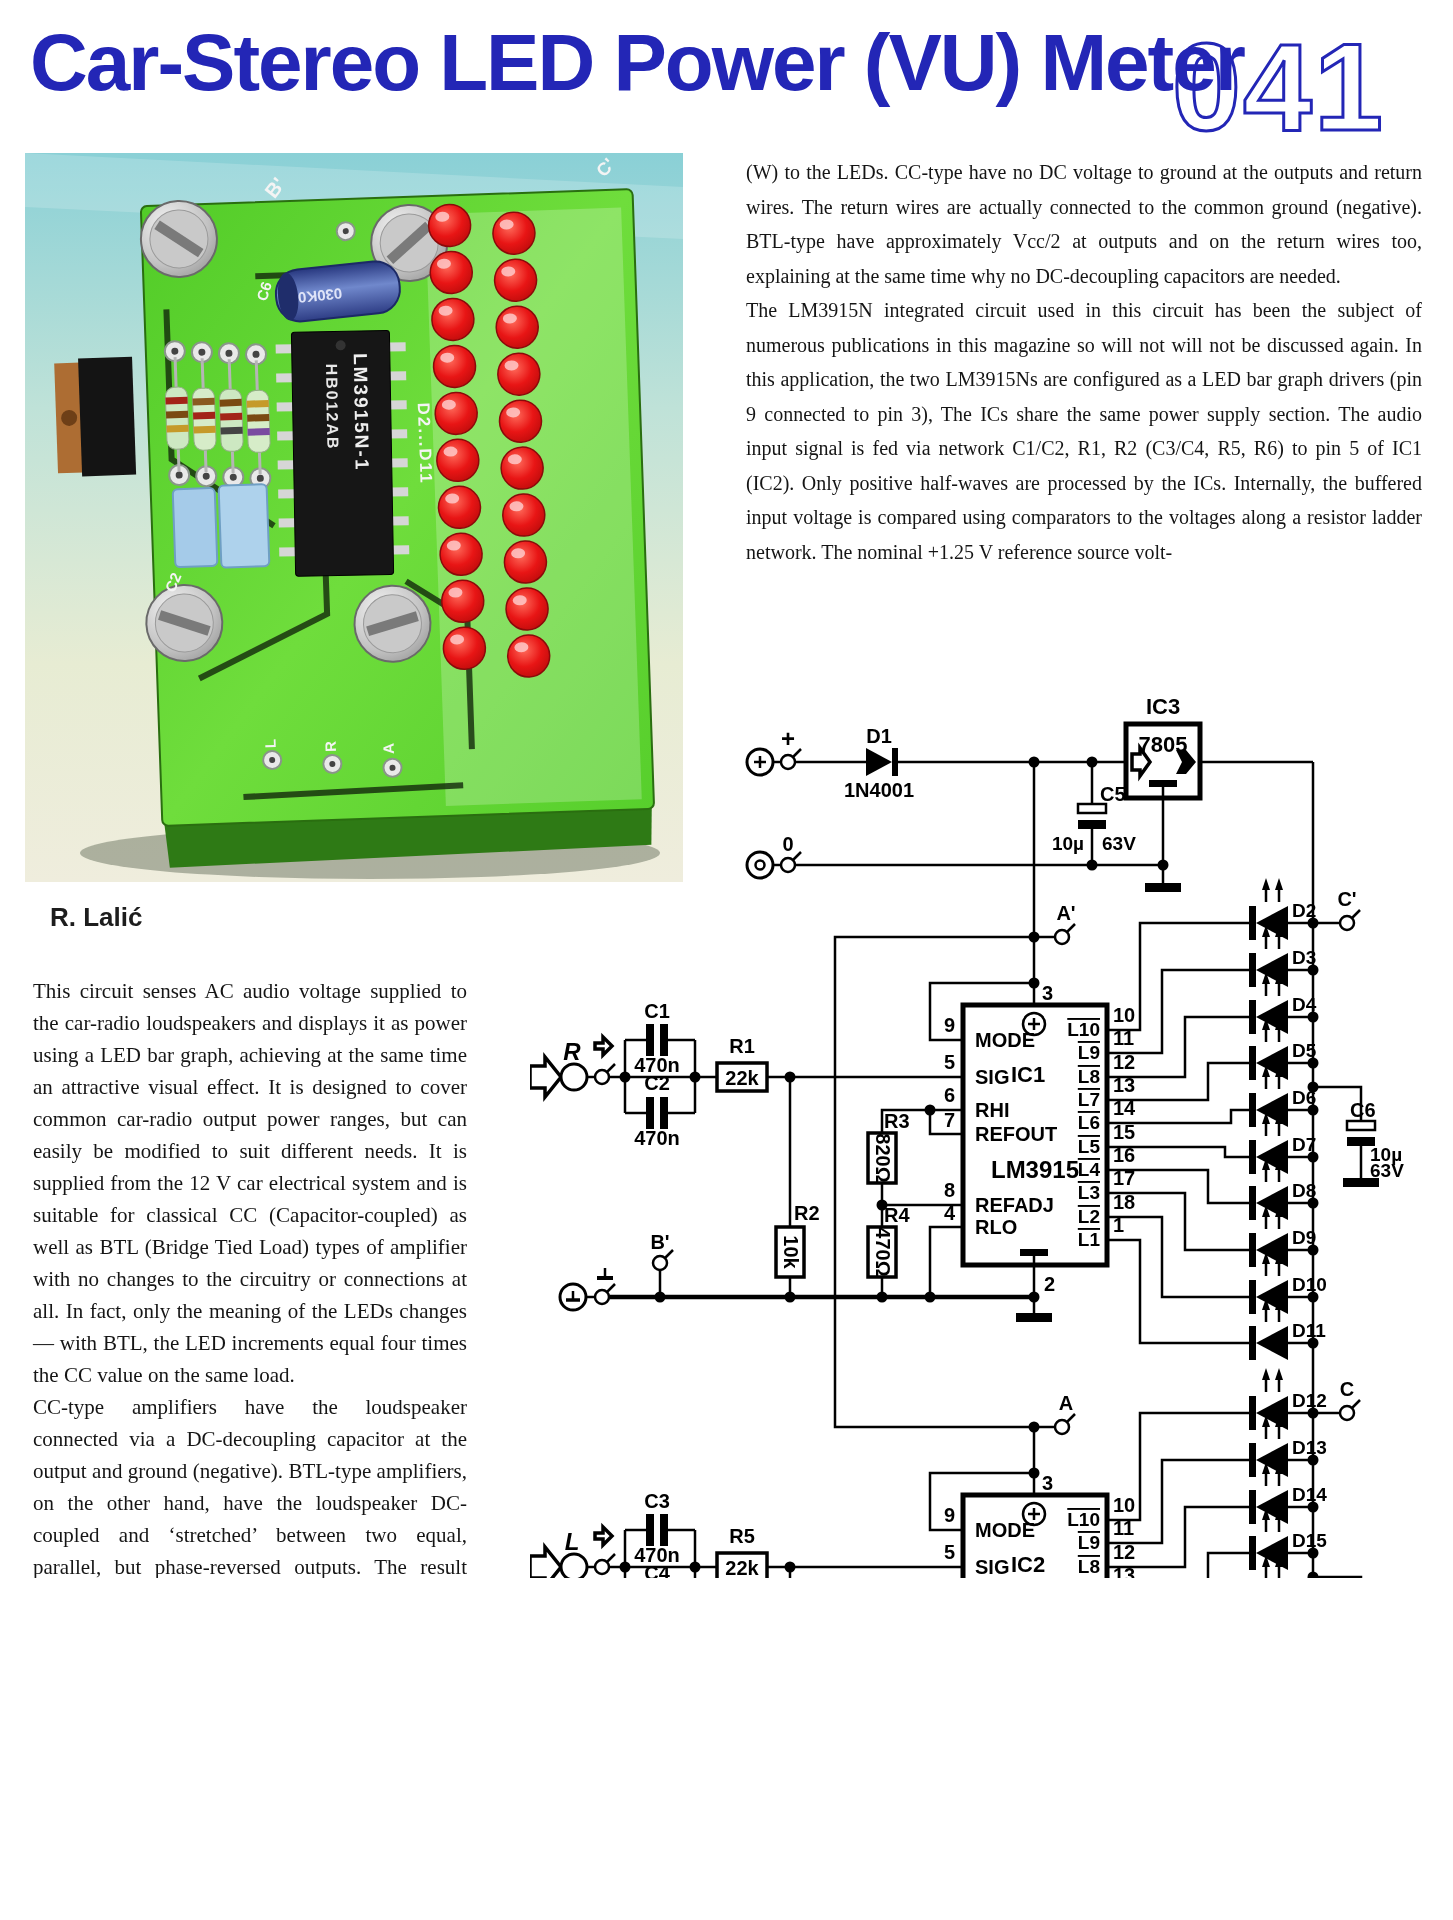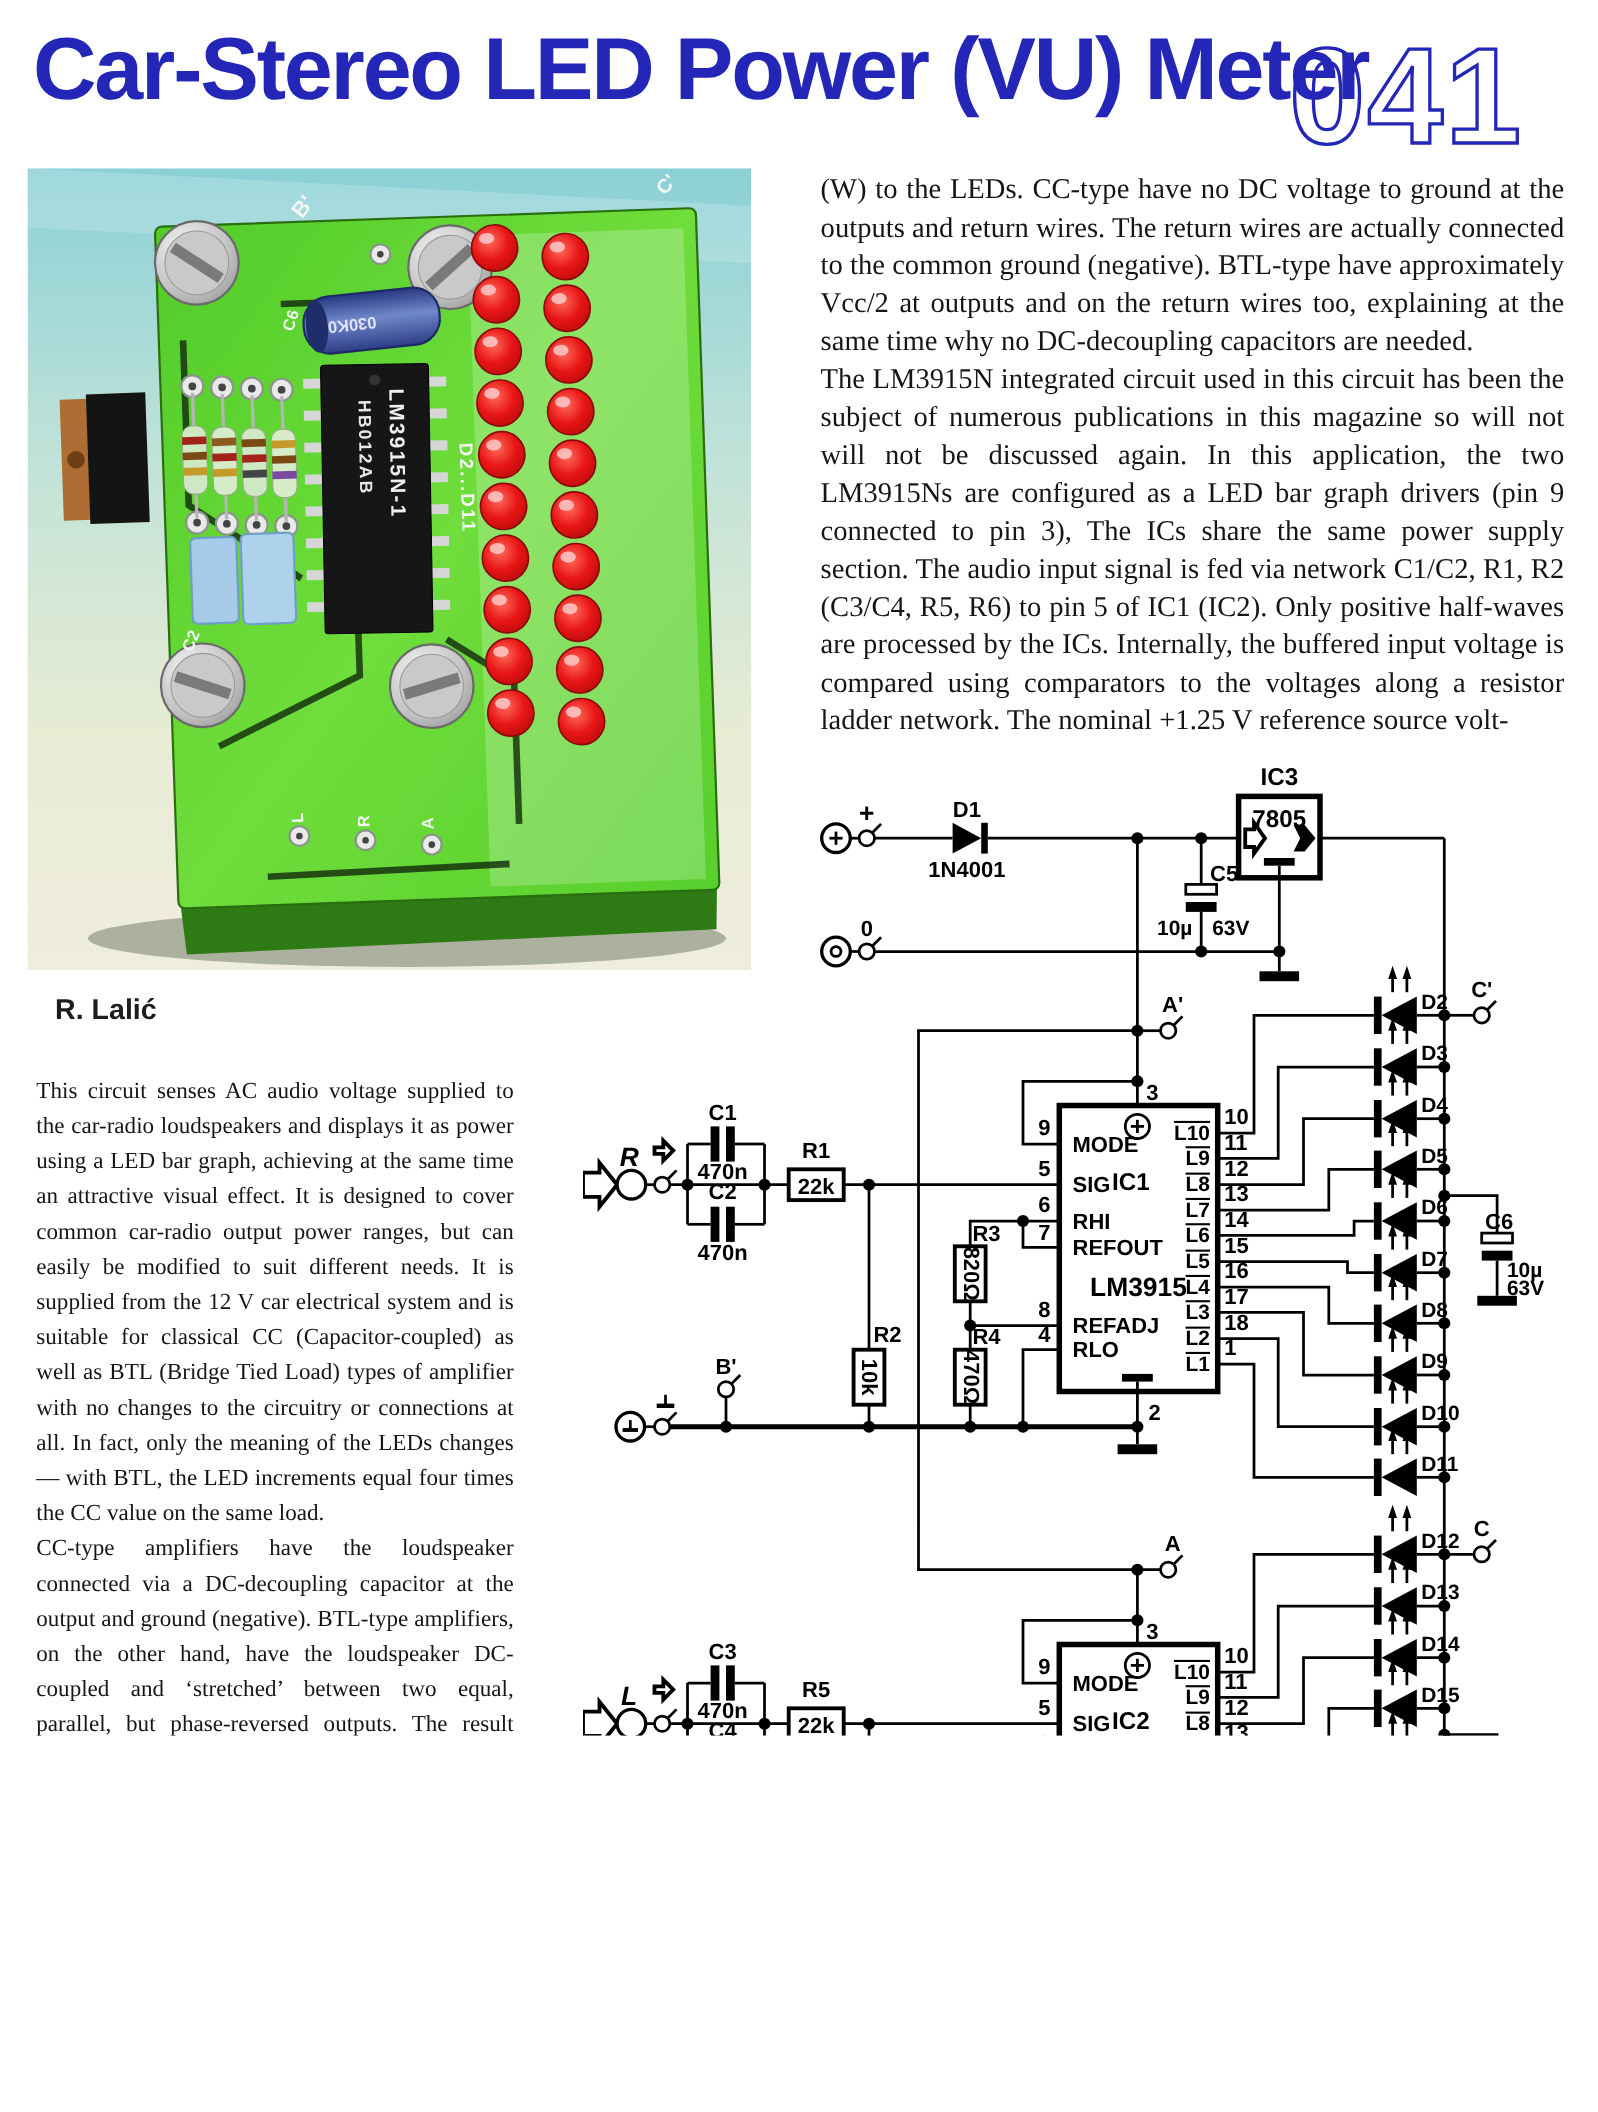--- a/index.html
+++ b/index.html
@@ -1,21 +1,21 @@
 <!DOCTYPE html>
 <html><head>
 <meta charset="utf-8">
 <style>
   html,body{margin:0;padding:0;background:#ffffff;}
   .page{position:relative;width:1453px;height:1578px;background:#fff;overflow:hidden;
         font-family:"Liberation Serif",serif;color:#151515;}
   svg{position:absolute;}
   .col{position:absolute;text-align:justify;}
   .col p{margin:0;padding:0;}
-  #rightcol{left:746px;top:155px;width:676px;font-size:26px;line-height:34.5px;}
+  #rightcol{left:746px;top:155px;width:676px;font-size:20px;line-height:34.5px;}
   #leftcol{left:33px;top:948px;width:434px;font-size:21px;line-height:32px;margin-top:27px;}
   #author{position:absolute;left:50px;top:902px;font-family:"Liberation Sans",sans-serif;
           font-weight:bold;font-size:26px;color:#1d1d1d;}
   
   #schem text{font-family:"Liberation Sans",sans-serif;font-weight:bold;fill:#000;font-size:20px;}
   #schem .f19{font-size:19px;} #schem .f22{font-size:22px;} #schem .f24{font-size:24px;}
   #schem .it{font-style:italic;}
   #schem .ov{text-decoration:overline;}
   .w{stroke:#000;stroke-width:2.5;fill:none;}
   .wt{stroke:#000;stroke-width:4.5;fill:none;}

